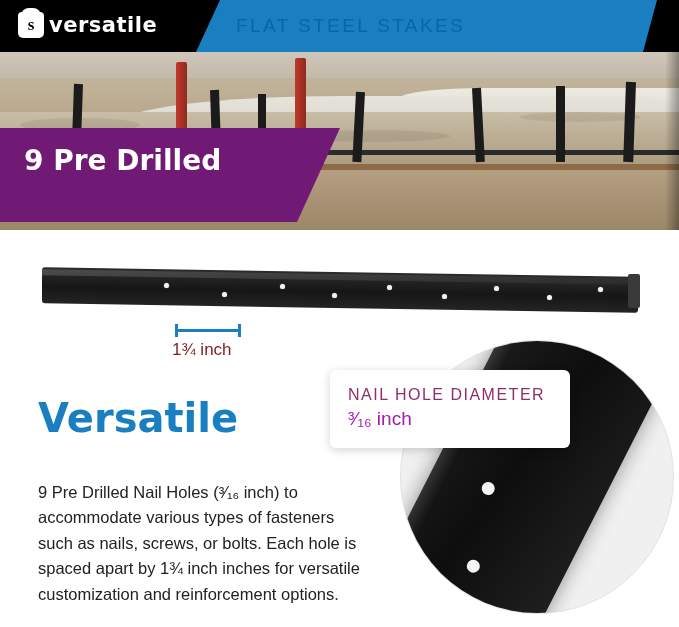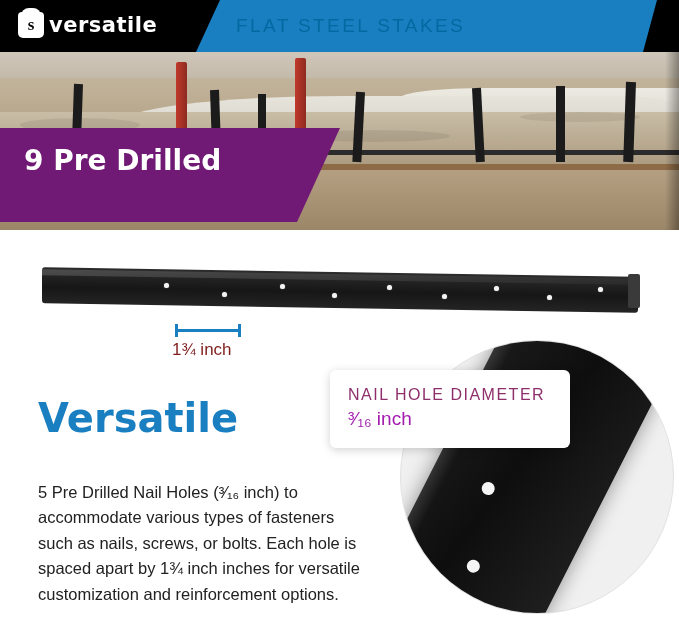--- a/index.html
+++ b/index.html
@@ -356,21 +356,21 @@
   <div class="dim">
     <div class="dim-cap" style="left:0;"></div>
     <div class="dim-line"></div>
     <div class="dim-cap" style="left:63px;"></div>
   </div>
   <div class="dim-label">1¾ inch</div>
 
   <div class="headline">
     <div>Versatile</div>
   </div>
-  <div class="body-copy">5 Pre Drilled Nail Holes (³⁄₁₆ inch) to accommodate various types of fasteners such as nails, screws, or bolts. Each hole is spaced apart by 1¾ inch inches for versatile customization and reinforcement options.</div>
+  <div class="body-copy">9 Pre Drilled Nail Holes (³⁄₁₆ inch) to accommodate various types of fasteners such as nails, screws, or bolts. Each hole is spaced apart by 1¾ inch inches for versatile customization and reinforcement options.</div>
 
   <div class="zoom-circle">
     <div class="zoom-inner-stake">
       <div class="edge"></div>
       <div class="zoom-hole" style="left:76px;top:86px;"></div>
       <div class="zoom-hole" style="left:52px;top:176px;"></div>
       <div class="zoom-hole" style="left:74px;top:252px;"></div>
     </div>
   </div>
 

